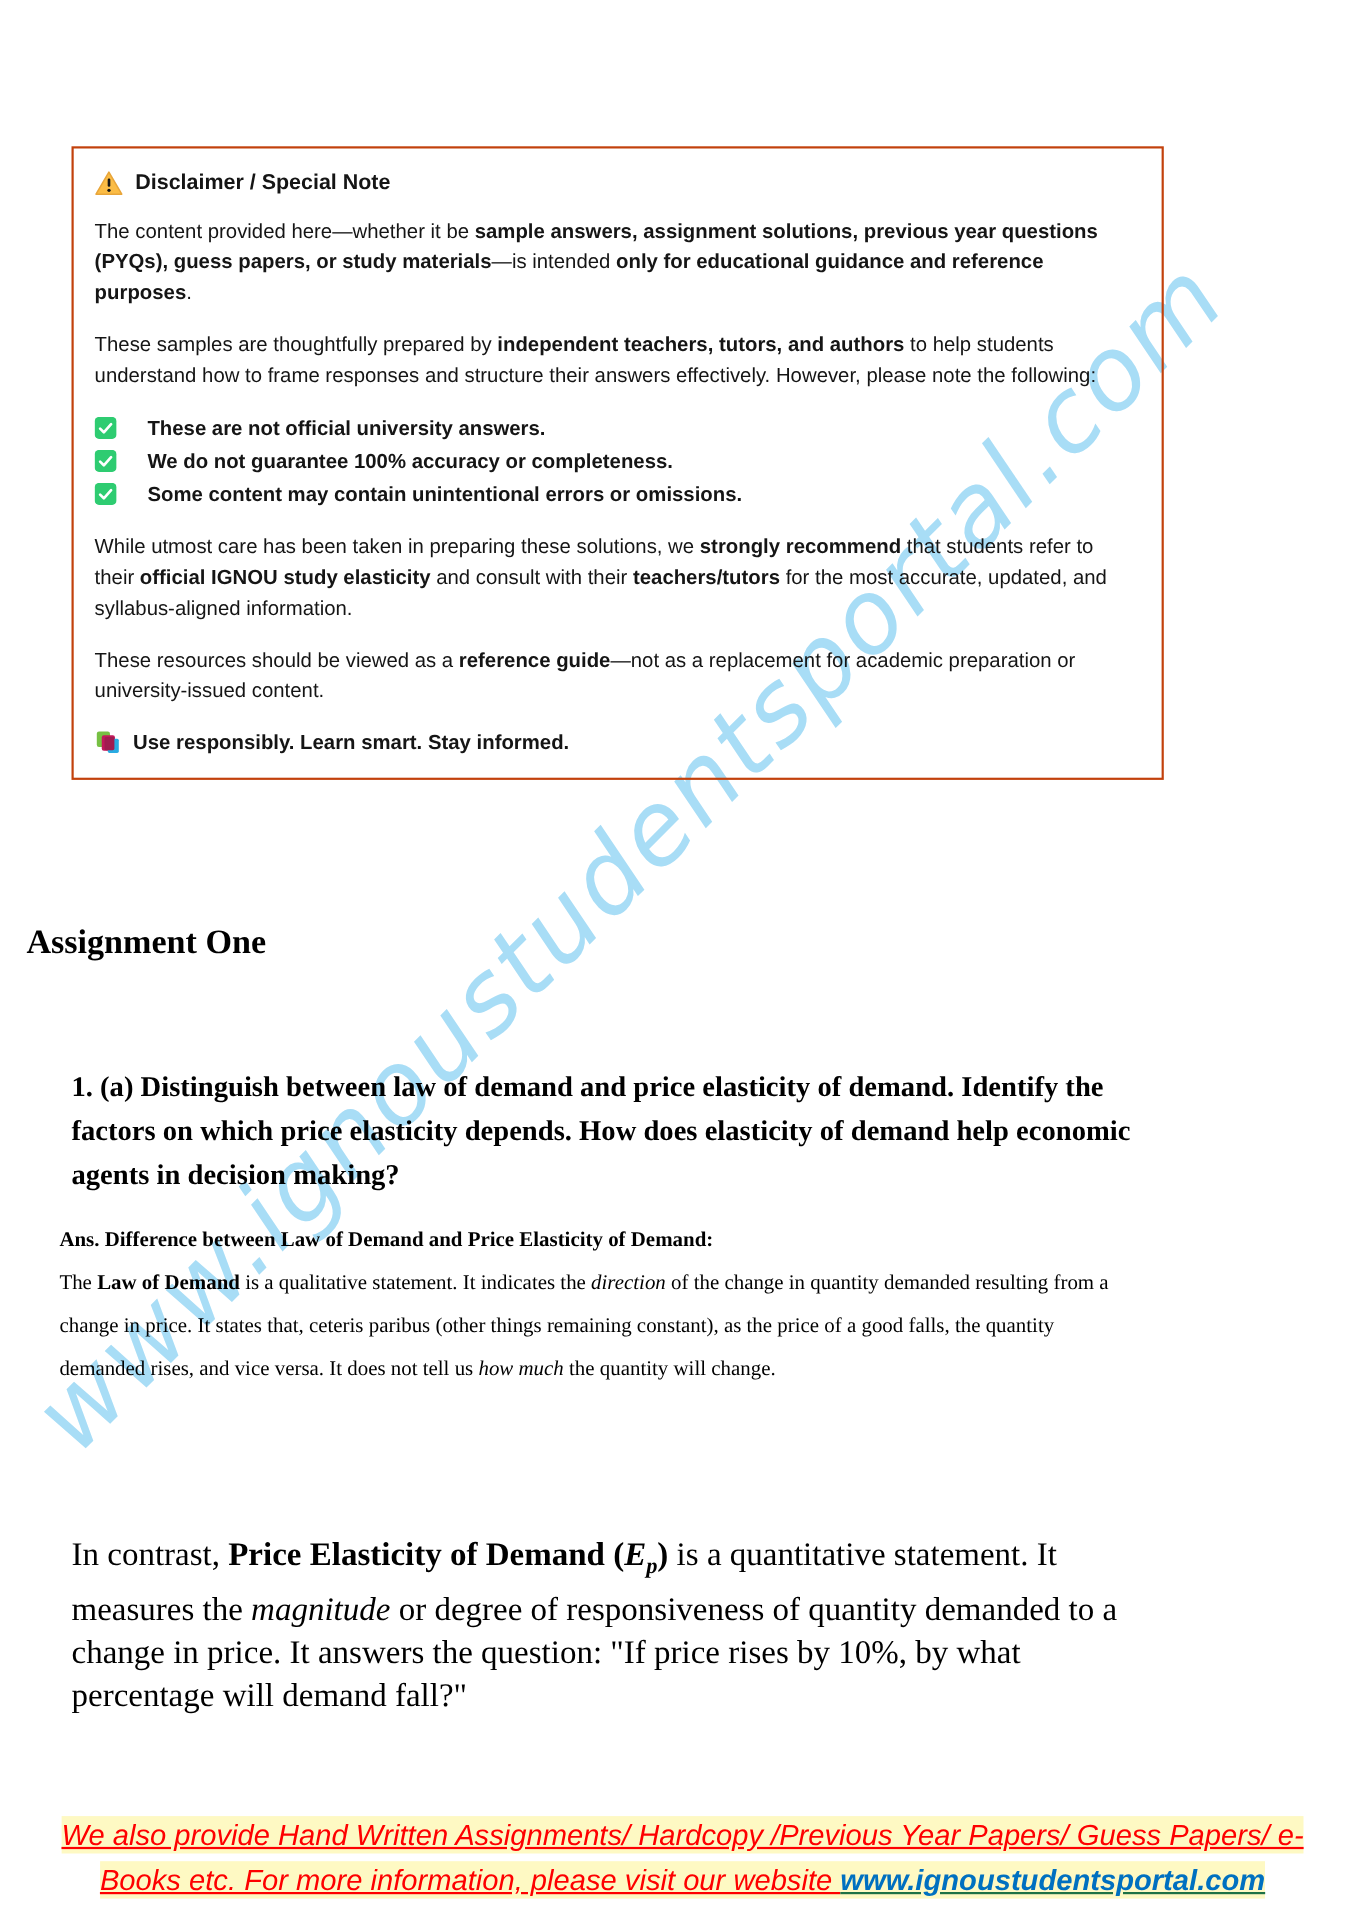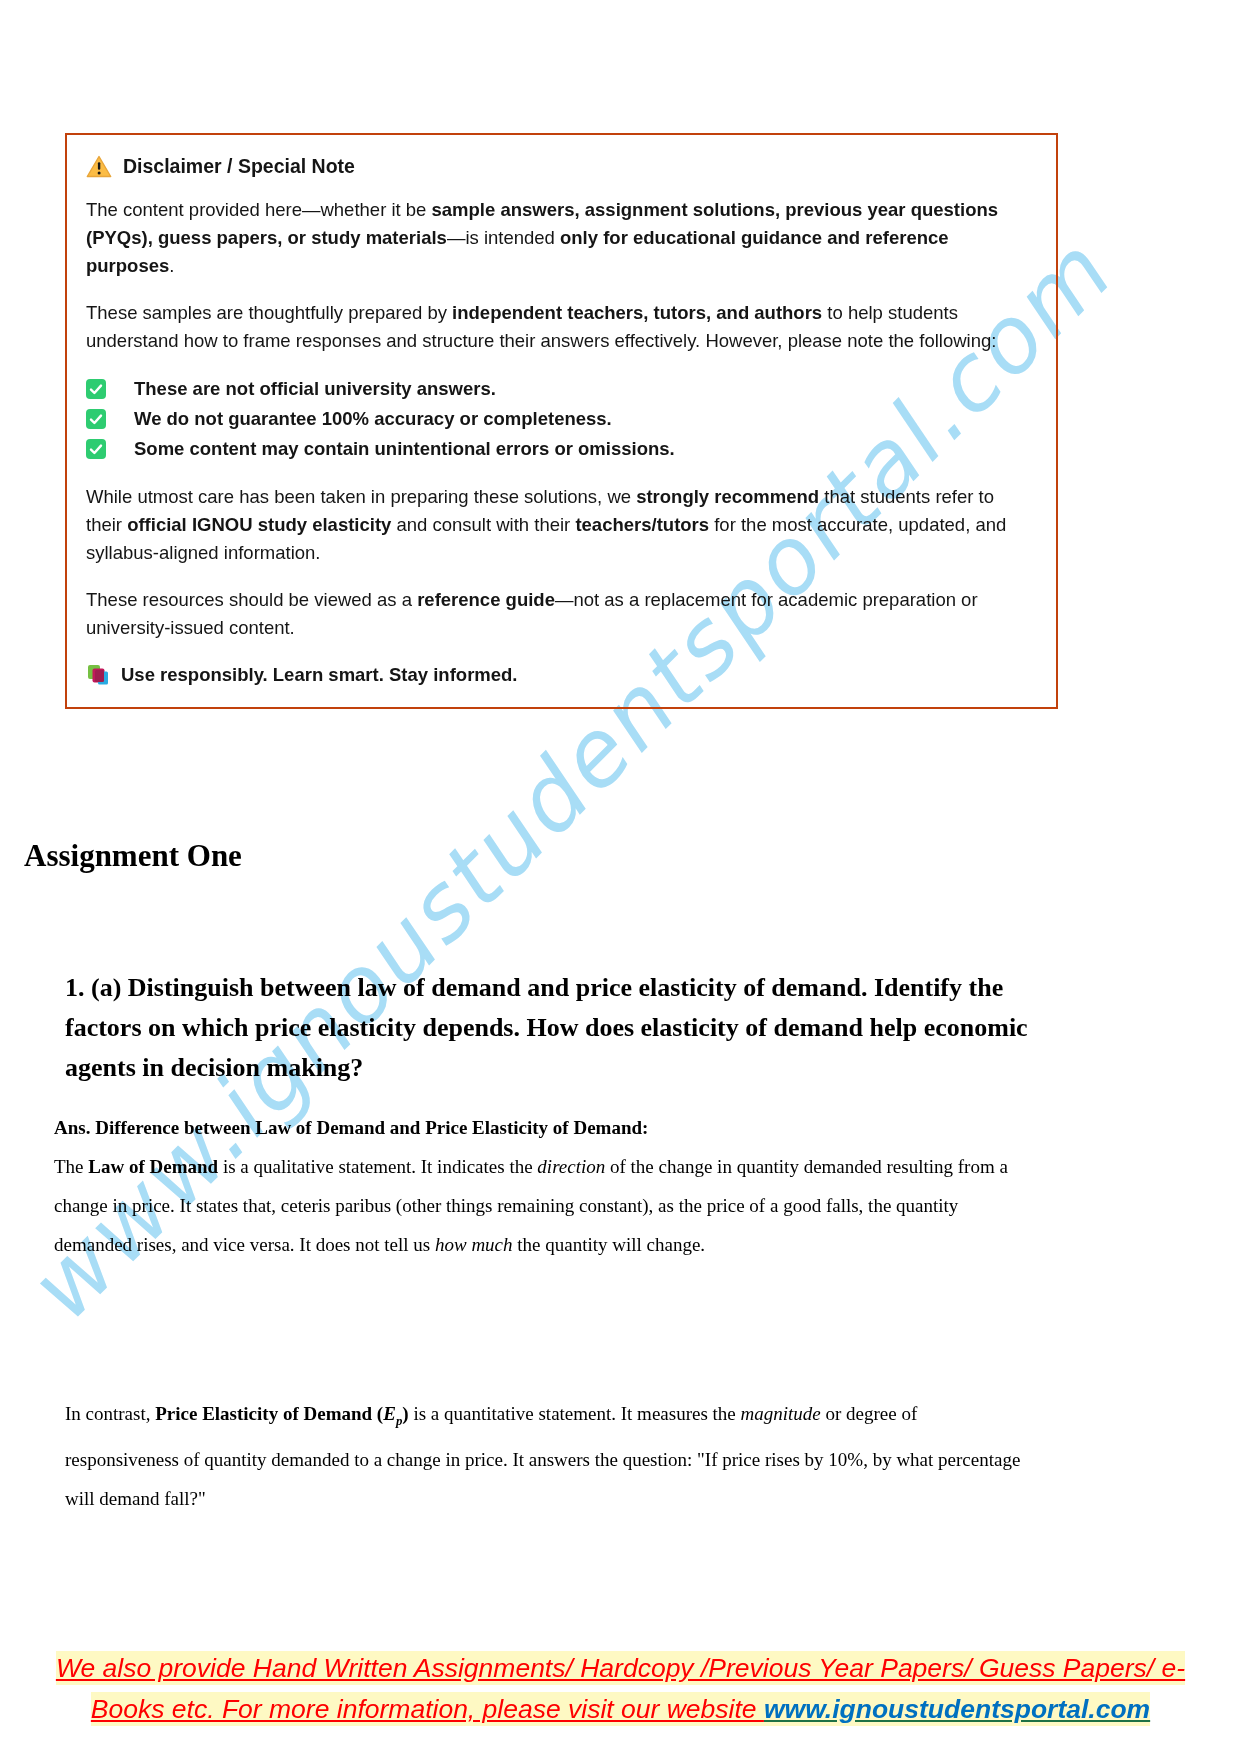--- a/index.html
+++ b/index.html
@@ -40,21 +40,21 @@
     position:absolute; left:65px; top:968px; width:968px;
     font-size:26px; font-weight:bold; line-height:40px; z-index:1;
   }
   .answer-block {
     position:absolute; left:54px; top:1108px; width:968px;
     font-size:19px; line-height:39px; z-index:1;
   }
   .answer-heading { font-weight:bold; }
   .para2-block {
     position:absolute; left:65px; top:1394px; width:968px;
-    font-size:19px; line-height:39px; z-index:1;
+    font-size:30px; line-height:39px; z-index:1;
   }
 
   
   .b { font-weight:bold; }
   .i { font-style:italic; }
   .sub { vertical-align:sub; font-size:0.68em; }
   .u { text-decoration:underline; }
 
   
   .page-footer {

